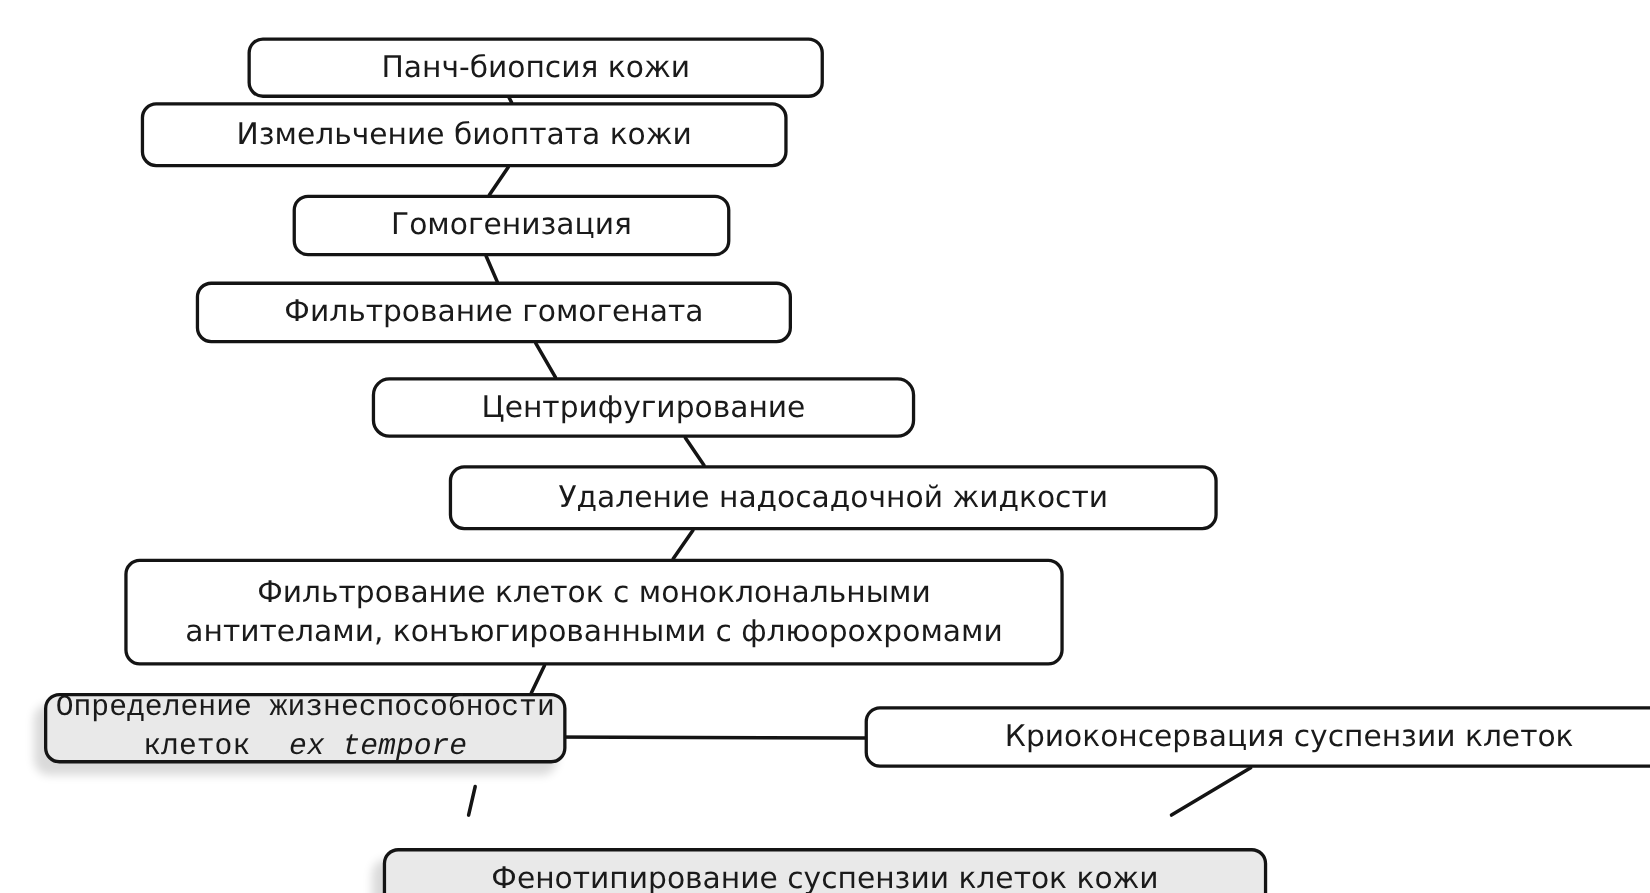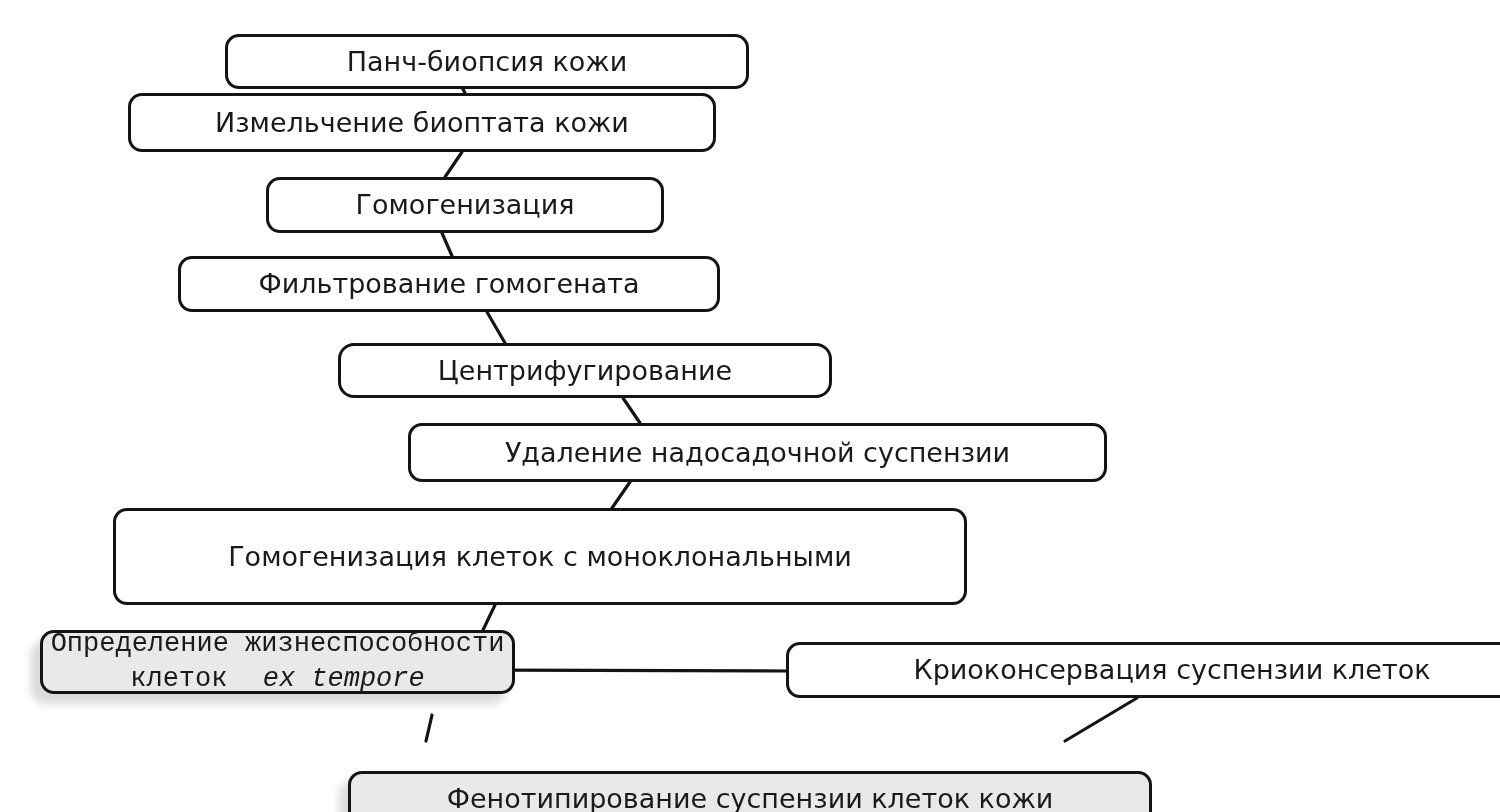--- a/index.html
+++ b/index.html
@@ -54,25 +54,26 @@
 
   <div class="node" style="left:178px;top:256px;width:542px;height:56px;text-align:center;">
     <div class="ln">Фильтрование гомогената</div>
   </div>
 
   <div class="node" style="left:338px;top:343px;width:494px;height:55px;border-radius:16px;">
     <div class="ln">Центрифугирование</div>
   </div>
 
   <div class="node" style="left:408px;top:423px;width:699px;height:59px;">
-    <div class="ln">Удаление надосадочной суспензии</div>
+    <div class="ln">Удаление надосадочной жидкости</div>
   </div>
 
   <div class="node" style="left:113px;top:508px;width:854px;height:97px;">
-    <div class="ln">Гомогенизация клеток с моноклональными</div>
+    <div class="ln">Фильтрование клеток с моноклональными</div>
+    <div class="ln">антителами, конъюгированными с флюорохромами</div>
   </div>
 
   <div class="node gray" style="left:40px;top:630px;width:475px;height:64px;font-family:Liberation Mono, monospace;">
     <div class="ln">Определение жизнеспособности</div>
     <div class="ln"><span>клеток </span><span class="italic">ex tempore</span></div>
   </div>
 
   <div class="node" style="left:786px;top:642px;width:772px;height:56px;">
     <div class="ln">Криоконсервация суспензии клеток</div>
   </div>

